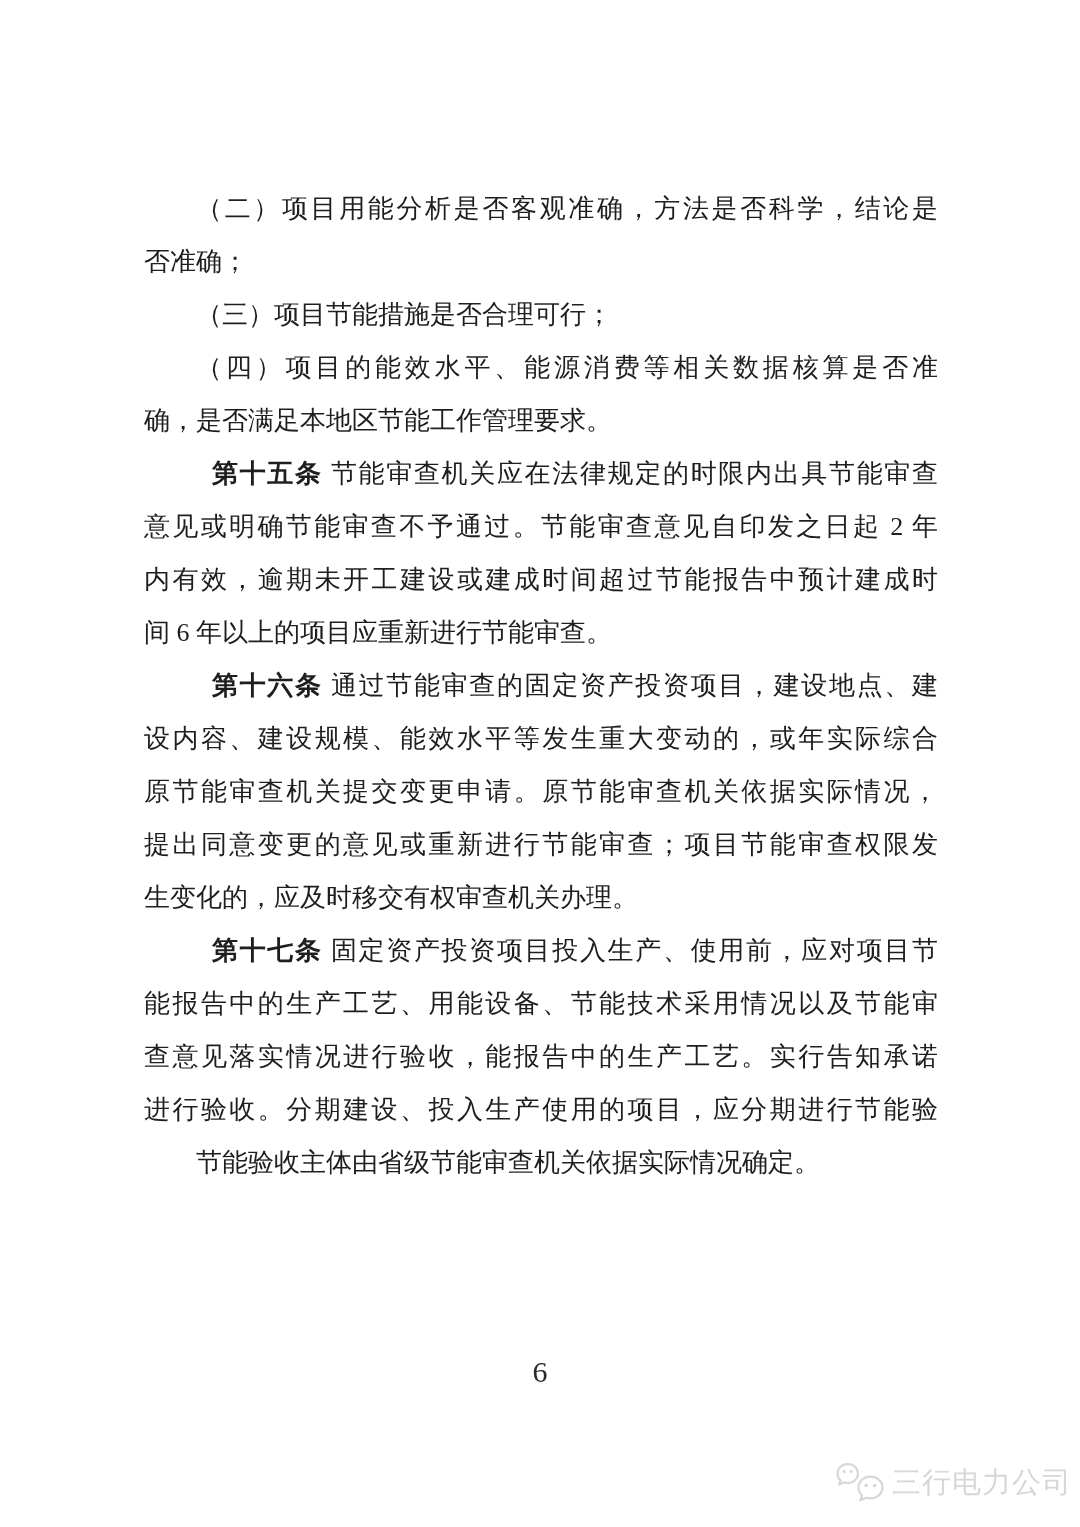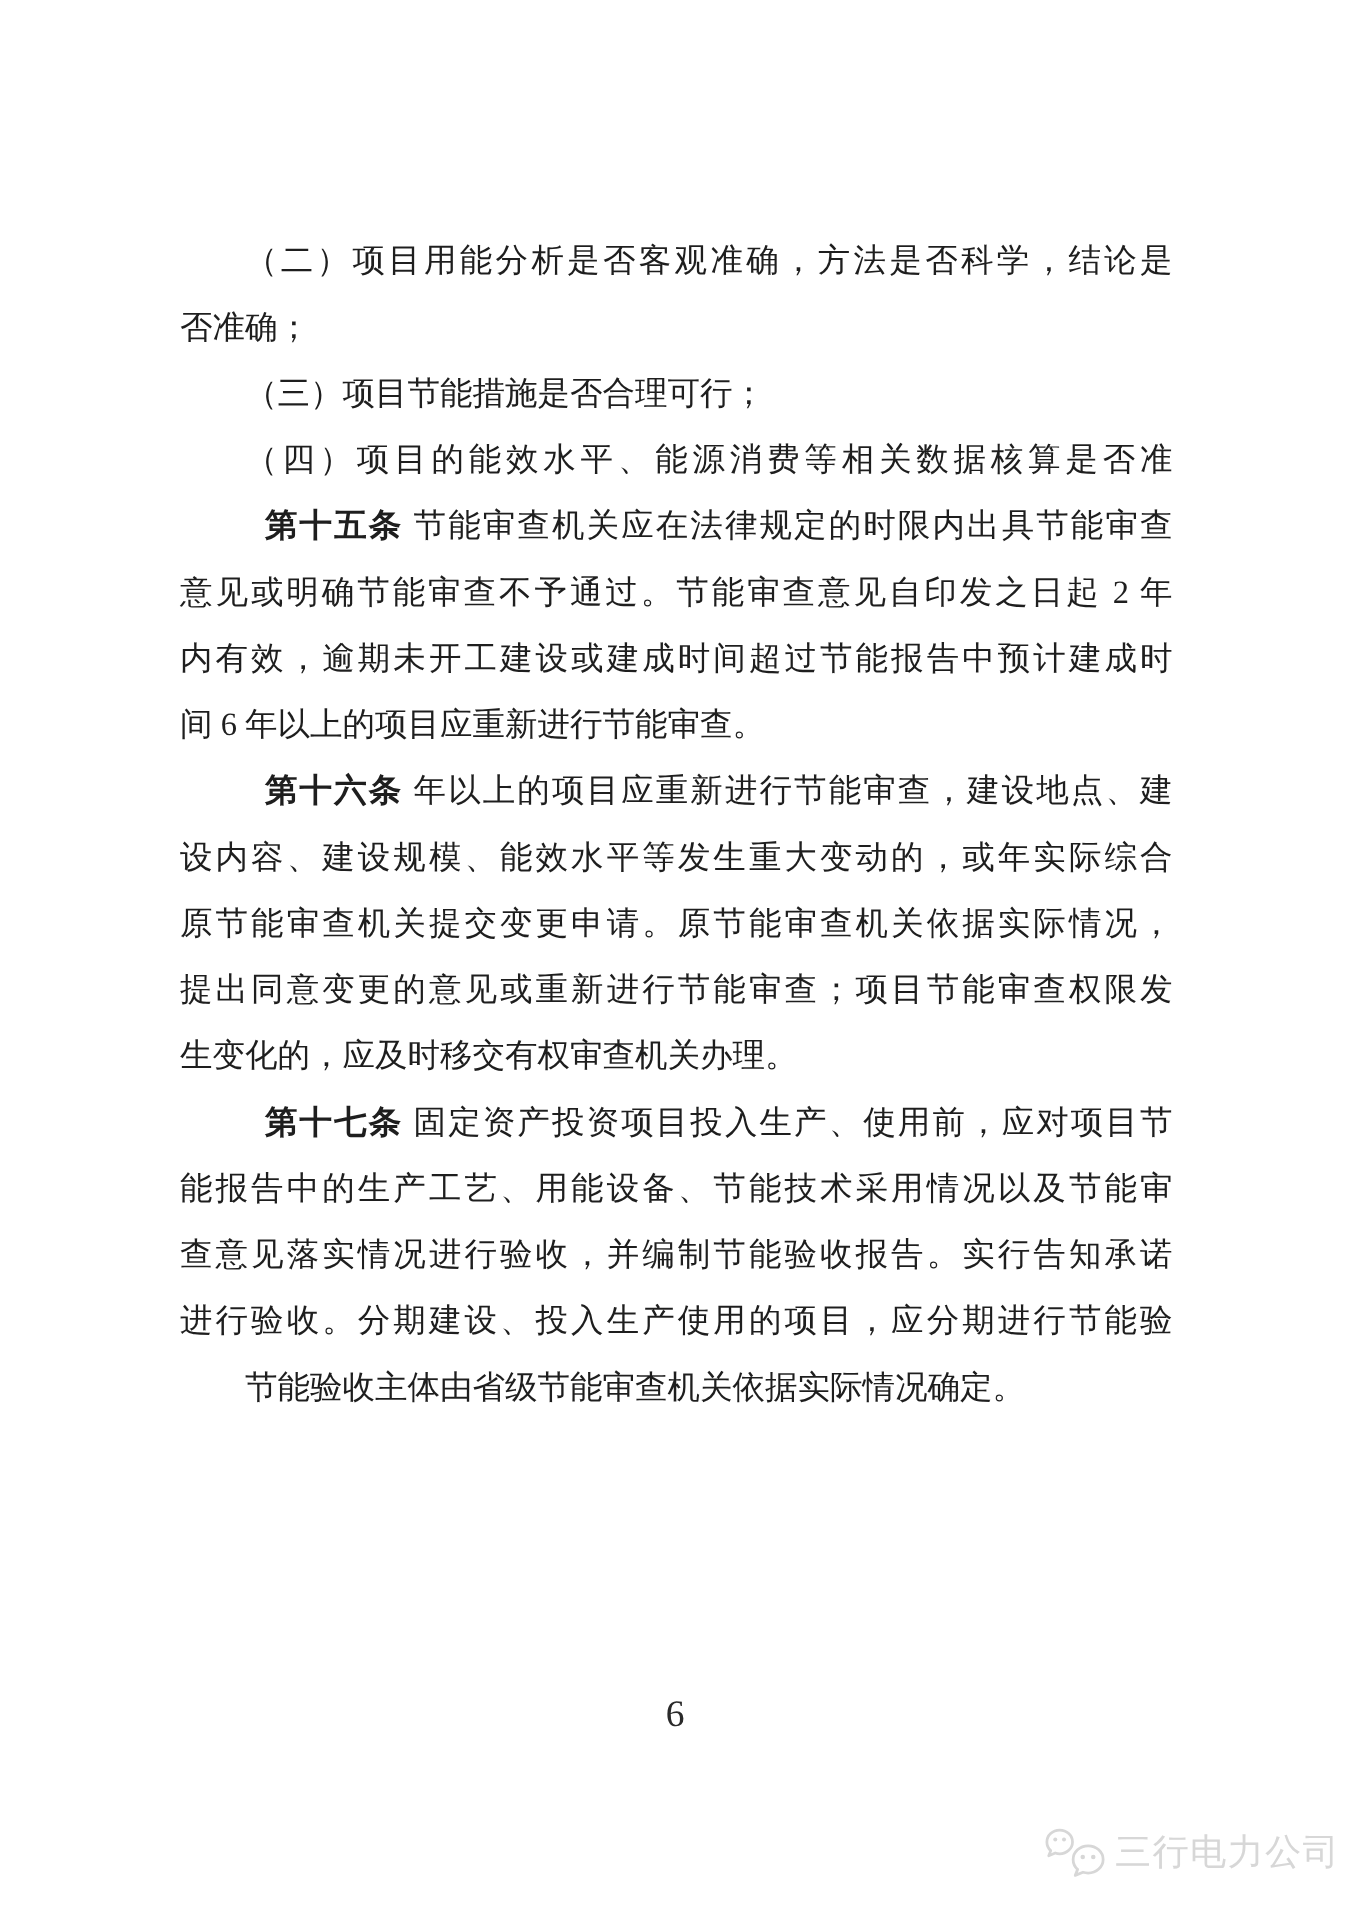--- a/index.html
+++ b/index.html
@@ -77,32 +77,33 @@
 </head>
 <body>
 
 <div class="doc-page">
 
   <div class="doc-body" id="doc-body">
       <div class="line indent"><span>（二）项目用能分析是否客观准确，方法是否科学，结论是</span></div>
       <div class="line end"><span>否准确；</span></div>
       <div class="line indent end"><span>（三）项目节能措施是否合理可行；</span></div>
       <div class="line indent"><span>（四）项目的能效水平、能源消费等相关数据核算是否准</span></div>
+      <div class="line end"><span>确，是否满足本地区节能工作管理要求。</span></div>
       <div class="line indent"><span class="seg-bold">第十五条</span><span> 节能审查机关应在法律规定的时限内出具节能审查</span></div>
       <div class="line"><span>意见或明确节能审查不予通过。节能审查意见自印发之日起 2 年</span></div>
       <div class="line"><span>内有效，逾期未开工建设或建成时间超过节能报告中预计建成时</span></div>
       <div class="line end"><span>间 6 年以上的项目应重新进行节能审查。</span></div>
-      <div class="line indent"><span class="seg-bold">第十六条</span><span> 年以上的项目应重新进行节能审查，建设地点、建</span></div>
+      <div class="line indent"><span class="seg-bold">第十六条</span><span> 通过节能审查的固定资产投资项目，建设地点、建</span></div>
       <div class="line"><span>设内容、建设规模、能效水平等发生重大变动的，或年实际综合</span></div>
       <div class="line"><span>原节能审查机关提交变更申请。原节能审查机关依据实际情况，</span></div>
       <div class="line"><span>提出同意变更的意见或重新进行节能审查；项目节能审查权限发</span></div>
       <div class="line end"><span>生变化的，应及时移交有权审查机关办理。</span></div>
       <div class="line indent"><span class="seg-bold">第十七条</span><span> 固定资产投资项目投入生产、使用前，应对项目节</span></div>
       <div class="line"><span>能报告中的生产工艺、用能设备、节能技术采用情况以及节能审</span></div>
-      <div class="line"><span>查意见落实情况进行验收，并编制节能验收报告。实行告知承诺</span></div>
+      <div class="line"><span>查意见落实情况进行验收，能报告中的生产工艺。实行告知承诺</span></div>
       <div class="line"><span>进行验收。分期建设、投入生产使用的项目，应分期进行节能验</span></div>
       <div class="line indent end"><span>节能验收主体由省级节能审查机关依据实际情况确定。</span></div>
     </div>
 
   <div class="page-number">6</div>
 
   <div class="watermark-footer">
     <span>
       <svg class="wechat-icon-svg" width="52" height="46" viewBox="0 0 52 46" xmlns="http://www.w3.org/2000/svg">
         <g fill="none" stroke="#d7d7d7" stroke-width="2.2" stroke-linejoin="round" stroke-linecap="round">

